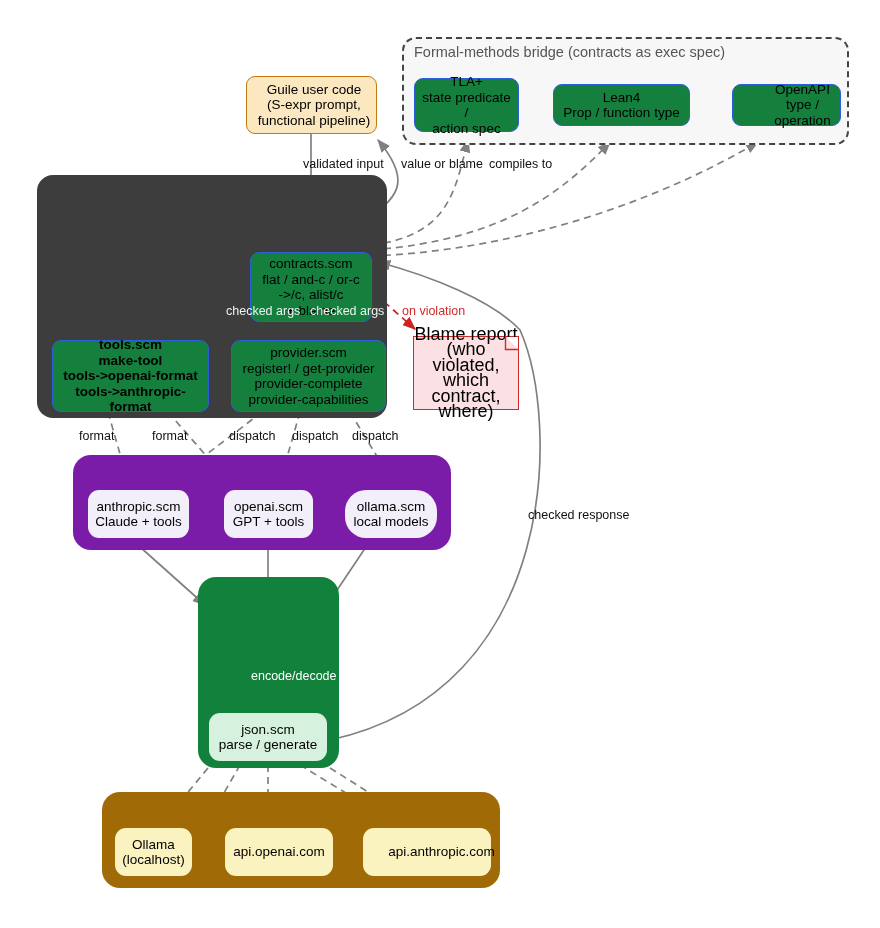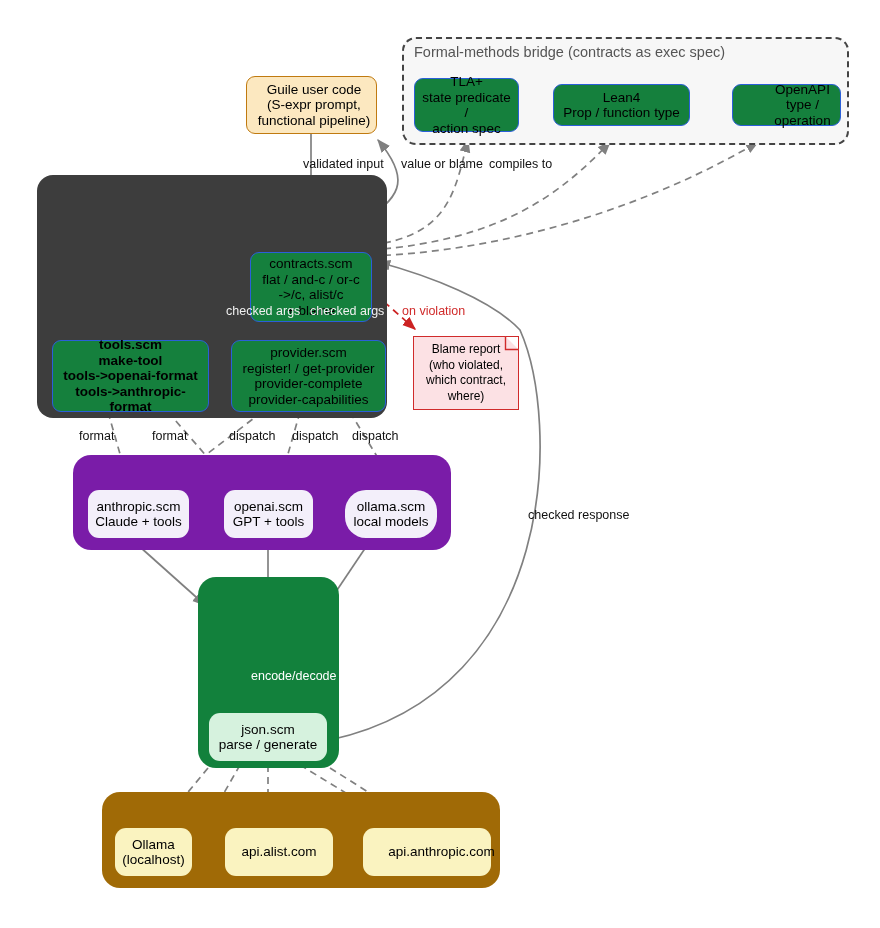--- a/index.html
+++ b/index.html
@@ -87,21 +87,21 @@
   .note {
     position: absolute;
     box-sizing: border-box;
     background: #fce1e4;
     border: 1.6px solid #d02b2b;
     display: flex;
     flex-direction: column;
     align-items: center;
     justify-content: center;
     text-align: center;
-    font-size: 12px;
+    font-size: 18px;
     line-height: 15.5px;
     color: #000000;
     white-space: pre-line;
   }
   .note-fold {
     position: absolute;
     top: 0;
     right: 0;
     width: 0;
     height: 0;
@@ -245,21 +245,21 @@
   <div class="node node-lavender" style="left:345px; top:490px; width:92px; height:48px;border-radius:21px;">ollama.scm
 local models</div>
 
 
   <div class="node node-mint" style="left:209px; top:713px; width:118px; height:48px;">json.scm
 parse / generate</div>
 
   <div class="node node-cream" style="left:115px; top:828px; width:77px; height:48px;">Ollama
 (localhost)</div>
 
-  <div class="node node-cream" style="left:225px; top:828px; width:108px; height:48px;">api.alist.com</div>
+  <div class="node node-cream" style="left:225px; top:828px; width:108px; height:48px;">api.openai.com</div>
 
   <div class="node node-cream" style="left:363px; top:828px; width:128px; height:48px;padding-left:33px;">api.anthropic.com</div>
 
   <div class="edge-label" style="left:303px; top:158px;">validated input</div>
 
   <div class="edge-label" style="left:401px; top:158px;">value or blame</div>
 
   <div class="edge-label" style="left:489px; top:158px;">compiles to</div>
 
   <div class="edge-label" style="left:226px; top:305px; color:#f0f0f0;">checked args</div>

